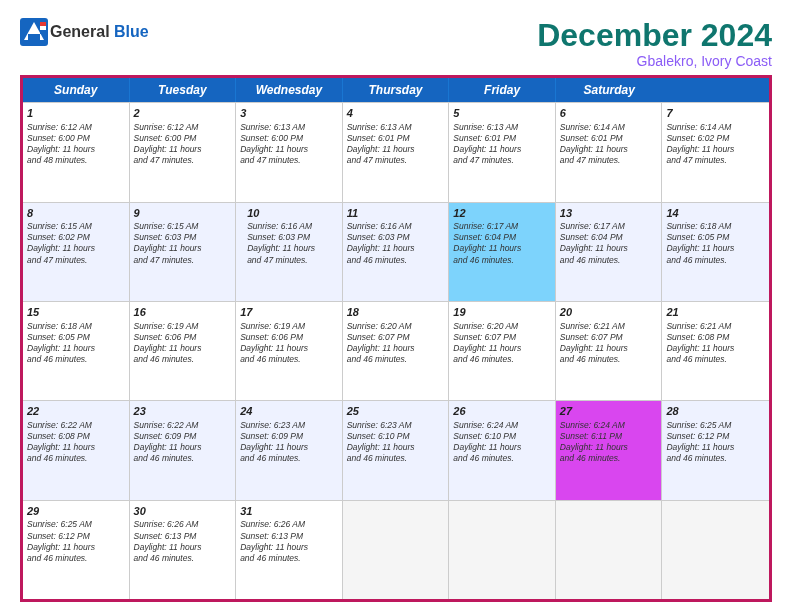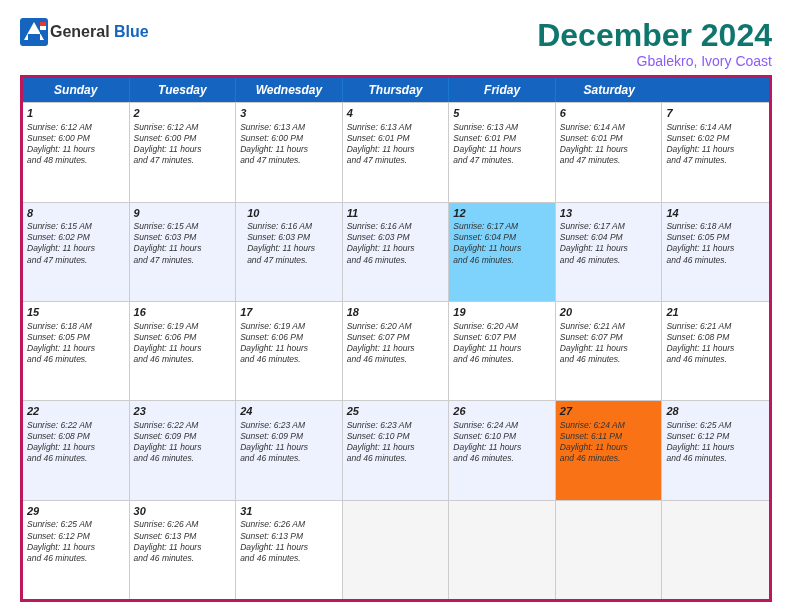--- a/index.html
+++ b/index.html
@@ -322,21 +322,21 @@
             <div class="cell-text">Daylight: 11 hours</div>
             <div class="cell-text">and 46 minutes.</div>
           </div>
           <div class="cal-cell" style="background: rgb(238, 242, 255);">
             <span class="day-num">26</span>
             <div class="cell-text">Sunrise: 6:24 AM</div>
             <div class="cell-text">Sunset: 6:10 PM</div>
             <div class="cell-text">Daylight: 11 hours</div>
             <div class="cell-text">and 46 minutes.</div>
           </div>
-          <div class="cal-cell" style="background: #f97316;">
+          <div class="cal-cell" style="background: #d946ef;">
             <span class="day-num">27</span>
             <div class="cell-text">Sunrise: 6:24 AM</div>
             <div class="cell-text">Sunset: 6:11 PM</div>
             <div class="cell-text">Daylight: 11 hours</div>
             <div class="cell-text">and 46 minutes.</div>
           </div>
           <div class="cal-cell" style="background: rgb(238, 242, 255);">
             <span class="day-num">28</span>
             <div class="cell-text">Sunrise: 6:25 AM</div>
             <div class="cell-text">Sunset: 6:12 PM</div>

